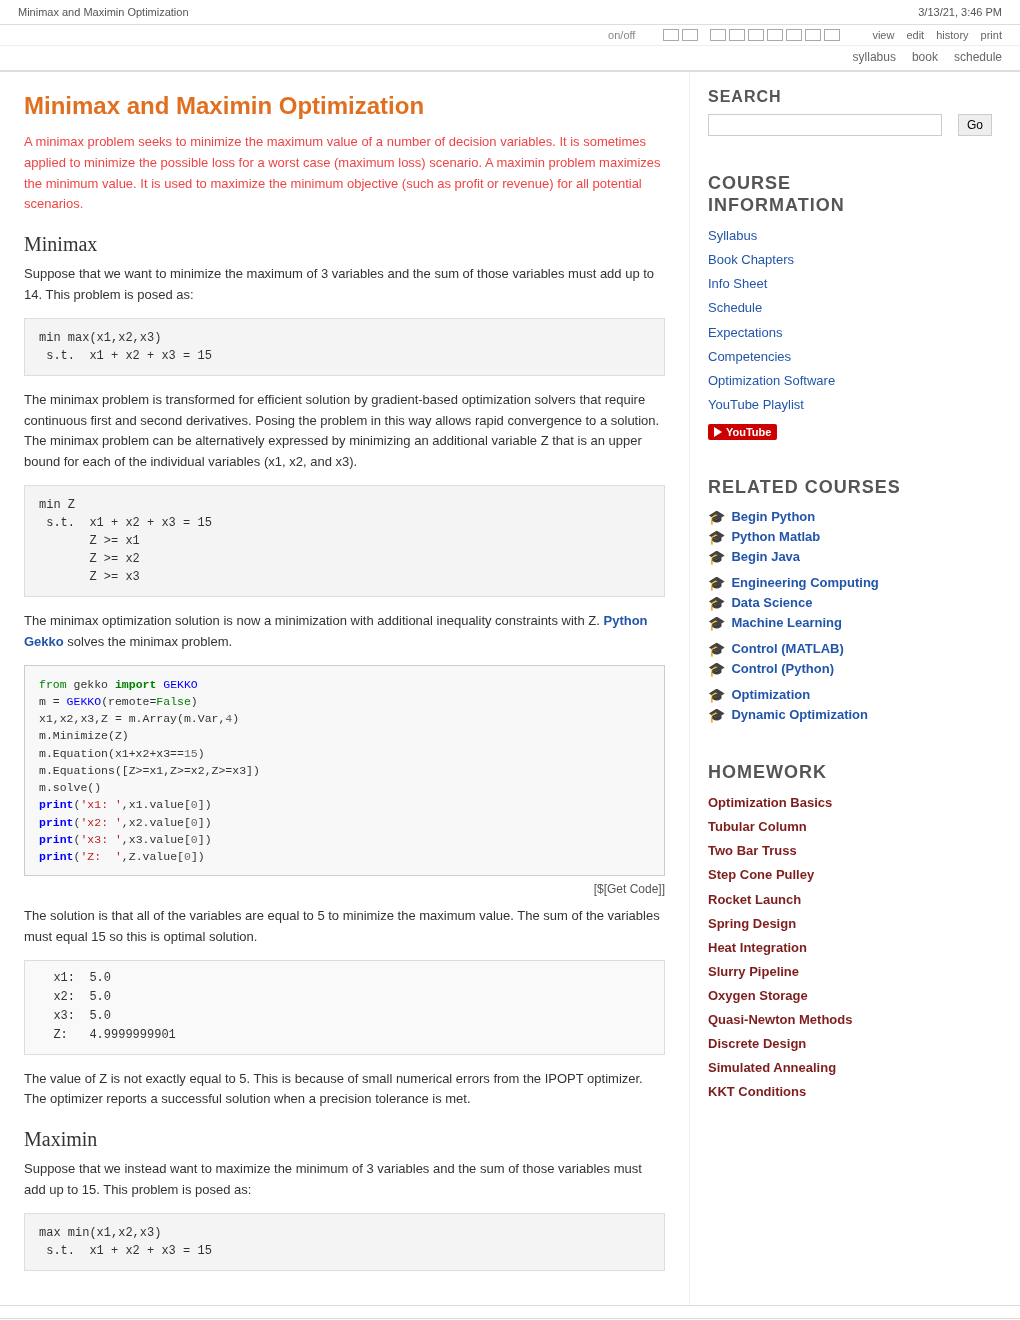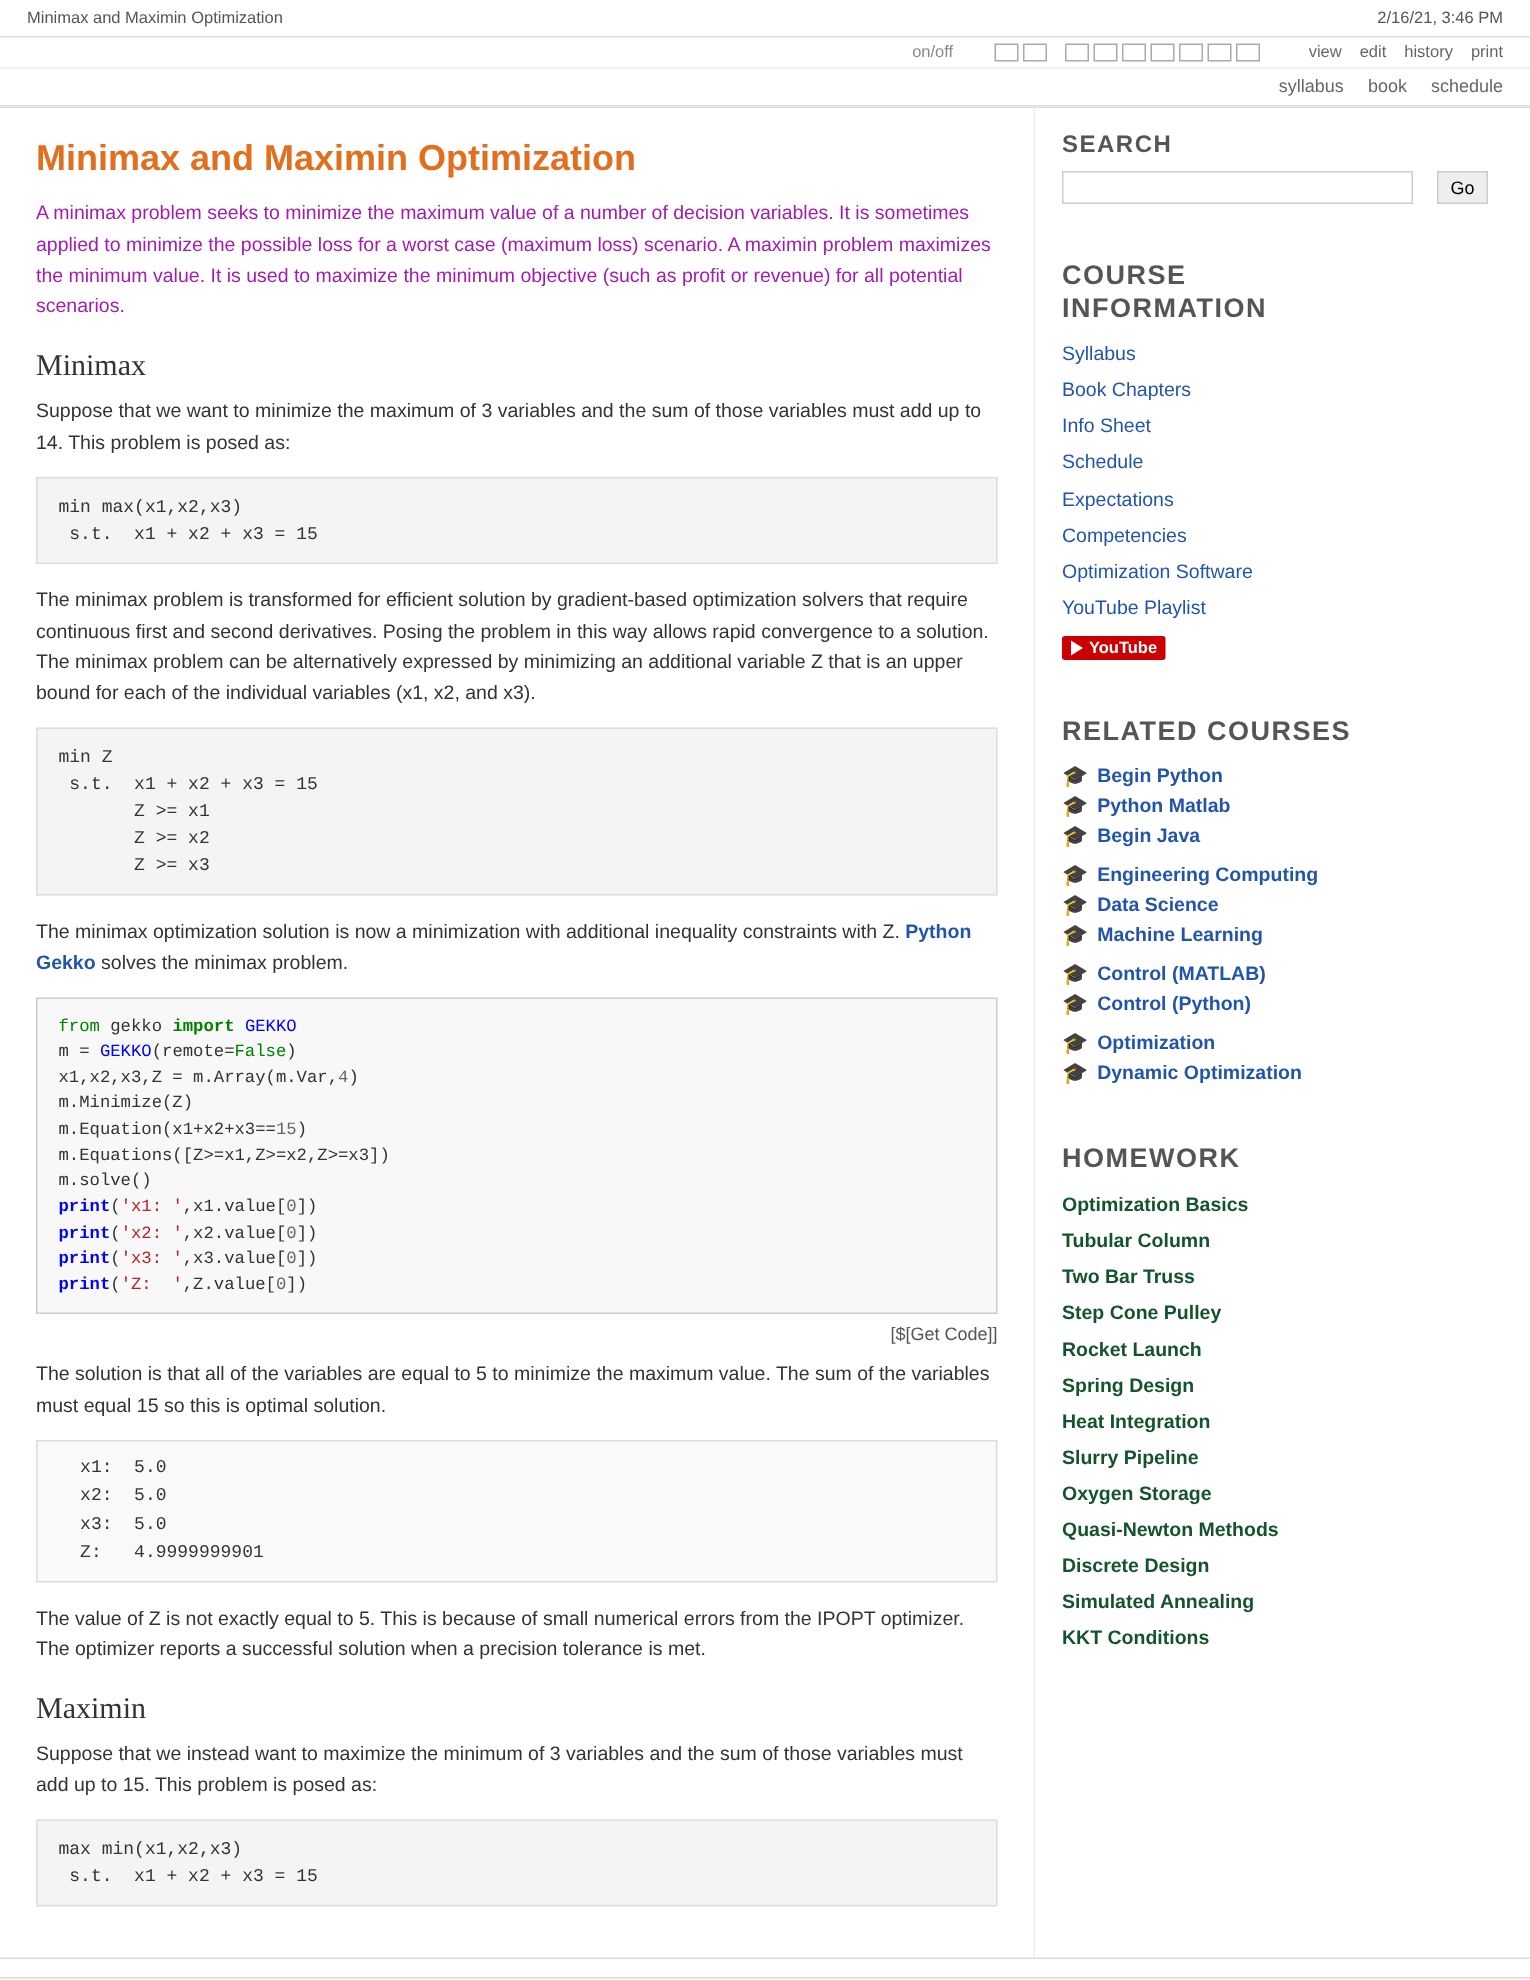--- a/index.html
+++ b/index.html
@@ -83,21 +83,21 @@
       font-size: 24px;
       font-weight: bold;
       color: #e07020;
       margin-bottom: 12px;
     }
 
     .intro-text {
       font-size: 13px;
       line-height: 1.6;
       margin-bottom: 16px;
-      color: #a21caf;
+      color: #ef4444;
     }
 
     .section-heading {
       font-size: 20px;
       font-weight: normal;
       color: #333;
       margin: 18px 0 8px;
       font-family: Georgia, serif;
     }
 
@@ -257,21 +257,21 @@
     }
     .course-link {
       color: #2255aa;
       text-decoration: none;
       font-weight: bold;
     }
 
     .homework-list .hw-item {
       display: block;
       font-size: 13px;
-      color: #14532d;
+      color: #7f1d1d;
       text-decoration: none;
       padding: 1px 0;
       line-height: 1.7;
       font-weight: bold;
     }
 
     
     .page-footer {
       display: flex;
       justify-content: space-between;
@@ -286,21 +286,21 @@
       border: none;
       border-top: 1px solid #ddd;
       margin: 0;
     }
   </style>
 </head>
 <body>
 
 <div class="top-bar">
   <span>Minimax and Maximin Optimization</span>
-  <span>2/16/21, 3:46 PM</span>
+  <span>3/13/21, 3:46 PM</span>
 </div>
 
 <div class="toolbar">
   <span style="font-size:11px;color:#888;margin-right:4px;">on/off</span>
   <div class="toolbar-icons">
     <span class="toolbar-icon-box"></span>
     <span class="toolbar-icon-box"></span>
     <span style="width:6px;display:inline-block;"></span>
     <span class="toolbar-icon-box"></span>
     <span class="toolbar-icon-box"></span>

